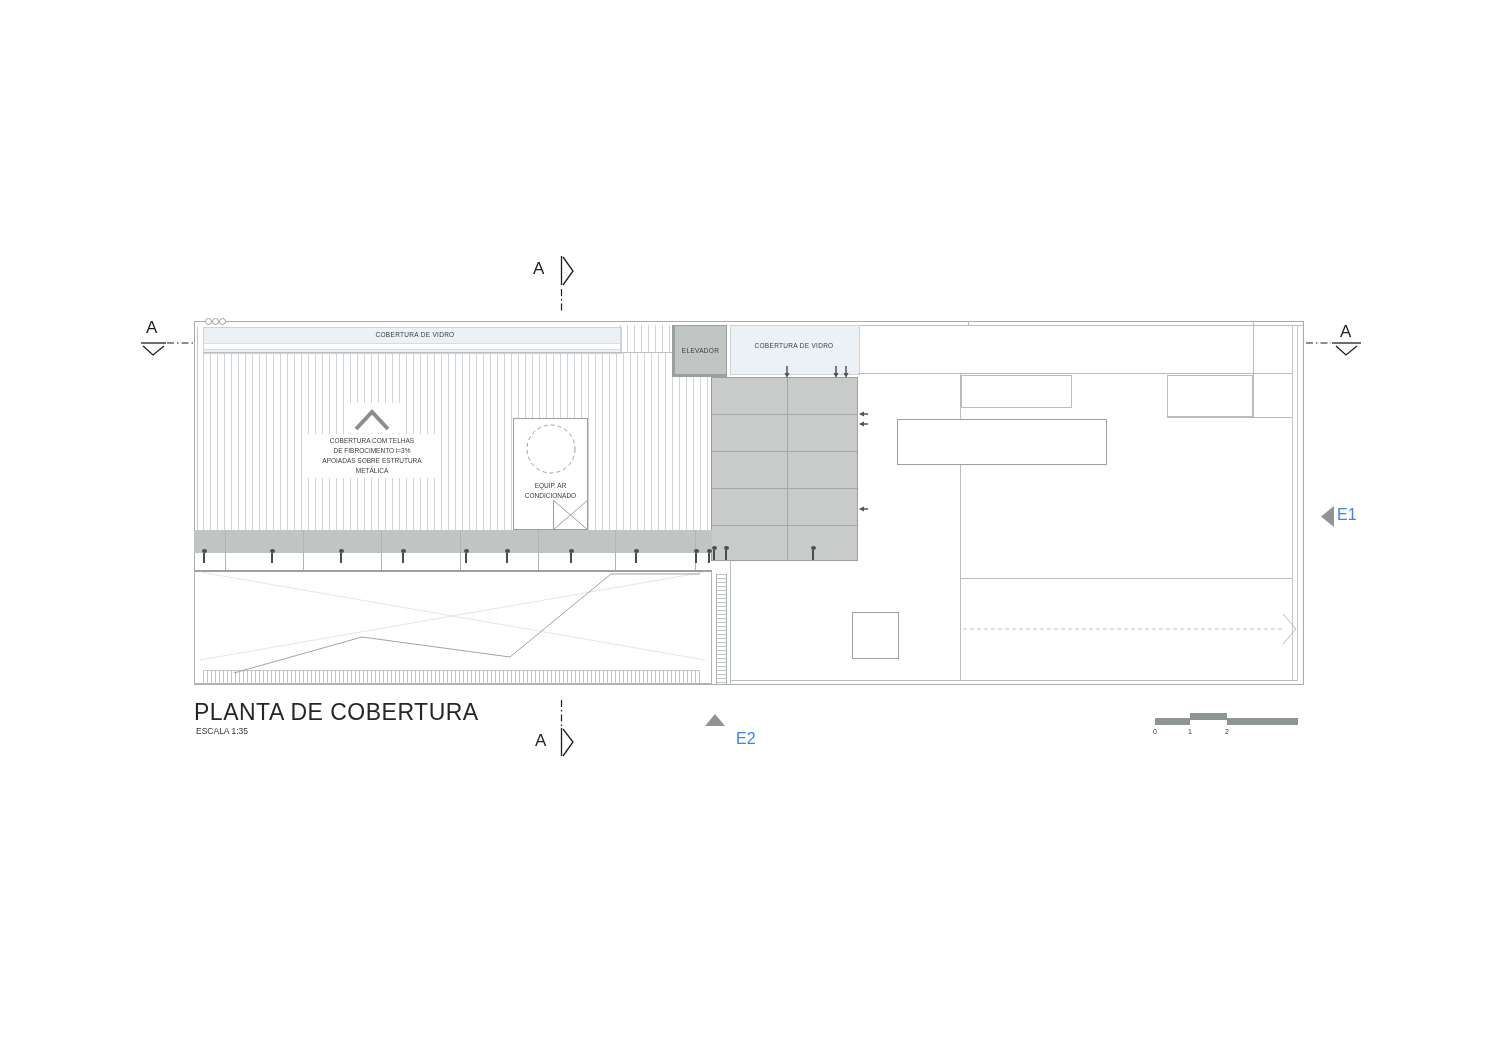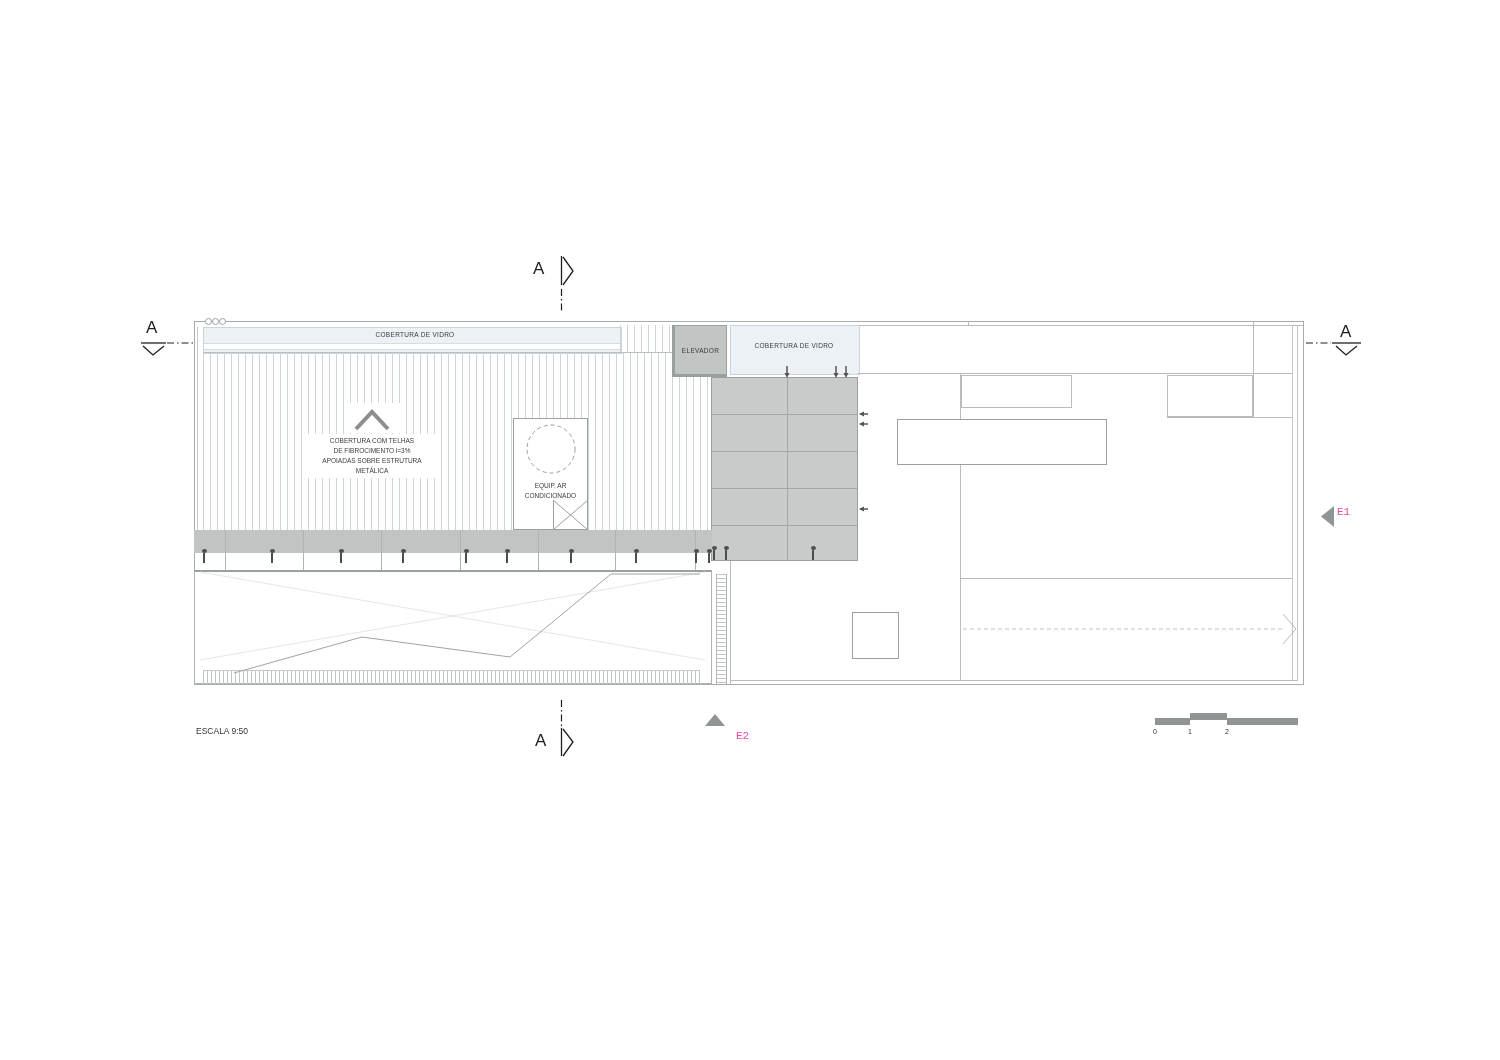--- a/index.html
+++ b/index.html
@@ -37,21 +37,21 @@
           background:repeating-linear-gradient(to bottom,#c0c5c6 0,#c0c5c6 1px,transparent 1px,transparent 4px);box-sizing:border-box;}
   
   .fig{position:absolute;width:2px;height:10px;background:#4a4e4d;}
   .fig::before{content:"";position:absolute;top:-4px;left:-1.5px;width:5px;height:4px;background:#4a4e4d;border-radius:50%;}
   .joint{position:absolute;width:1px;height:40px;top:530px;background:#b0b4b4;}
   
   .wbox{position:absolute;border:1px solid #b8bcbc;box-sizing:border-box;background:#fff;}
   .wbox-dk{position:absolute;border:1.5px solid #9aa09e;box-sizing:border-box;background:#fff;}
   
   .sec-letter{position:absolute;font-size:17px;color:#1f1f1f;}
-  .el-letter{position:absolute;font-size:11px;color:#ec4899;font-family:Liberation Mono, monospace;}
+  .el-letter{position:absolute;font-size:16px;color:#3b82f6;}
   
   #title{position:absolute;left:194px;top:699px;font-size:23px;letter-spacing:.5px;color:#262626;}
   #subtitle{position:absolute;left:196px;top:726px;font-size:8.5px;color:#333;}
   
   #scalebar{position:absolute;left:1155px;top:713px;width:143px;height:26px;}
   #scalebar .seg{position:absolute;height:7px;background:#8f9595;}
   #scalebar .tick{position:absolute;top:15px;font-size:7px;color:#333;}
   svg.overlay{position:absolute;left:0;top:0;pointer-events:none;}
   .note{position:absolute;background:#fff;font-size:6.5px;color:#3a3a3a;text-align:center;line-height:1.55;}
 </style>
@@ -228,21 +228,22 @@
     </g>
   </svg>
 
   <div class="sec-letter" style="left:533px;top:259px;">A</div>
   <div class="sec-letter" style="left:535px;top:731px;">A</div>
   <div class="sec-letter" style="left:146px;top:318px;">A</div>
   <div class="sec-letter" style="left:1340px;top:322px;">A</div>
   <div class="el-letter" style="left:1337px;top:506px;">E1</div>
   <div class="el-letter" style="left:736px;top:730px;">E2</div>
 
-  <div id="subtitle">ESCALA 9:50</div>
+  <div id="title">PLANTA DE COBERTURA</div>
+  <div id="subtitle">ESCALA 1:35</div>
 
   <div id="scalebar">
     <div class="seg" style="left:0;top:5px;width:35px;"></div>
     <div class="seg" style="left:35px;top:0;width:37px;"></div>
     <div class="seg" style="left:72px;top:5px;width:71px;"></div>
     <div class="tick" style="left:-2px;">0</div>
     <div class="tick" style="left:33px;">1</div>
     <div class="tick" style="left:70px;">2</div>
   </div>
 

